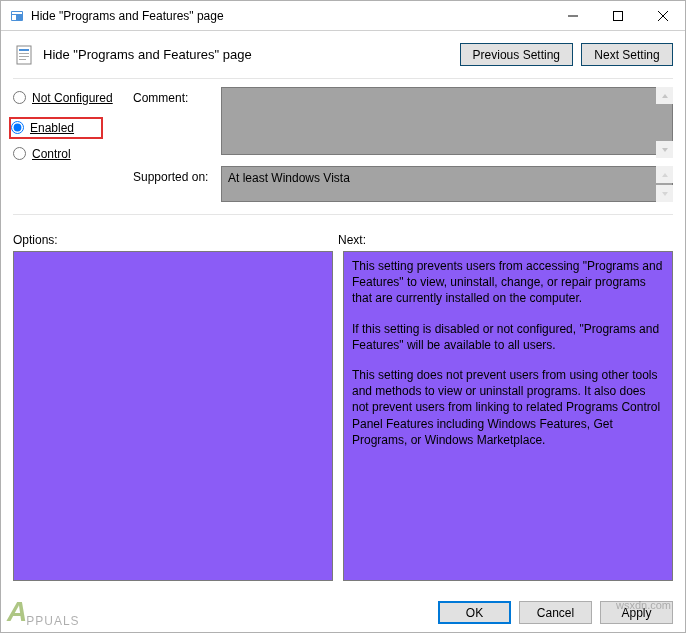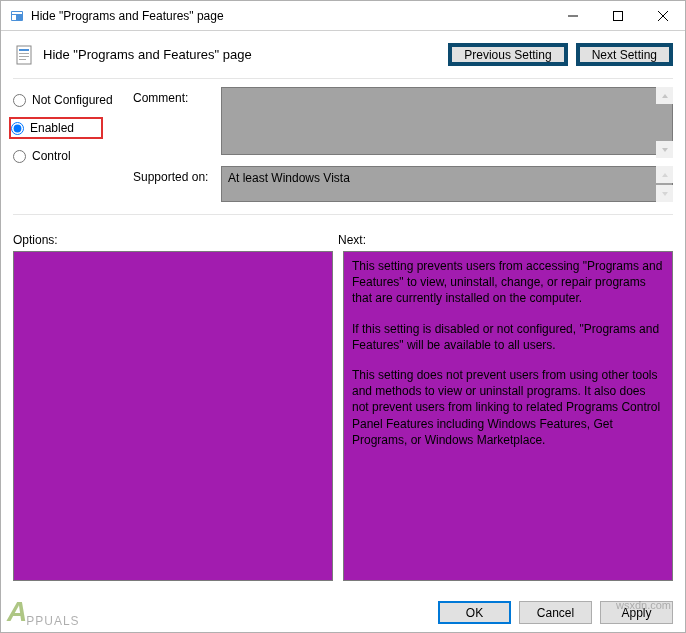--- a/index.html
+++ b/index.html
@@ -7,42 +7,42 @@
   .window { width: 686px; height: 633px; border: 1px solid #b0b0b0; background: #fff; position: relative; }
   .titlebar { height: 30px; border-bottom: 1px solid #d0d0d0; display: flex; align-items: center; padding: 0 0 0 8px; background: #fff; }
   .titlebar .icon { width: 16px; height: 16px; margin-right: 6px; }
   .titlebar .title { flex: 1; font-size: 12px; }
   .titlebar .winbtns { display: flex; }
   .titlebar .winbtn { width: 45px; height: 29px; display: flex; align-items: center; justify-content: center; }
   .titlebar .winbtn svg { width: 10px; height: 10px; }
   .header { display: flex; align-items: center; padding: 12px 12px 8px 12px; }
   .header .hicon { width: 22px; height: 22px; margin-right: 8px; }
   .header .htitle { flex: 1; font-size: 13px; }
-  .header .btn { margin-left: 8px; min-width: 92px; height: 23px; border: 4px solid #0c4a6e; background: #e1e1e1; padding: 0 12px; cursor: pointer; }
+  .header .btn { margin-left: 8px; min-width: 92px; height: 23px; border: 1px solid #0c4a6e; background: #e1e1e1; padding: 0 12px; cursor: pointer; }
   .divider { border-top: 1px solid #e5e5e5; margin: 4px 12px 8px 12px; }
   .middle { display: flex; padding: 0 12px; }
   .radios { width: 120px; padding-top: 4px; }
-  .radio-row { display: flex; align-items: center; margin-bottom: 10px; height: 18px; }
+  .radio-row { display: flex; margin-bottom: 10px; height: 18px; text-decoration: underline; }
   .radio-row input[type=radio] { margin: 0 6px 0 0; width: 13px; height: 13px; }
   .highlighted { outline: 2px solid #e03030; padding: 2px 6px 2px 0; margin-left: -2px; width: 90px; }
   .formcol { flex: 1; }
   .frow { display: flex; margin-bottom: 8px; }
   .flabel { width: 88px; padding-top: 4px; }
   .ftext { flex: 1; position: relative; }
   .ftext textarea, .ftext .readonly { width: 100%; border: 1px solid #7a7a7a; padding: 4px 20px 4px 6px; font-family: inherit; font-size: 12px; resize: none; background: #a3a3a3; }
   .ftext .readonly { height: 36px; display: flex; align-items: flex-start; color: #000; }
   textarea.comment { height: 68px; }
   .scroll-arrows { position: absolute; right: 0; top: 0; bottom: 0; width: 17px; display: flex; flex-direction: column; justify-content: space-between; }
   .scroll-arrows .arr { height: 17px; background: #f0f0f0; display: flex; align-items: center; justify-content: center; }
   .scroll-arrows .arr svg { width: 8px; height: 8px; opacity: .3; }
   .labels-row { display: flex; padding: 10px 12px 4px 12px; }
   .labels-row .lab-left { width: 325px; }
   .labels-row .lab-right { flex: 1; }
   .panes { display: flex; padding: 0 12px; gap: 10px; }
-  .pane { border: 1px solid #7a7a7a; background: #a21caf; height: 330px; overflow: auto; }
+  .pane { border: 1px solid #7a7a7a; background: #8b5cf6; height: 330px; overflow: auto; }
   .pane.left { width: 320px; }
   .pane.right { flex: 1; padding: 6px 8px; line-height: 1.35; }
   .pane.right p { margin: 0 0 14px 0; }
   .footer { position: absolute; bottom: 8px; right: 12px; display: flex; gap: 8px; align-items: center; }
   .footer .fbtn { min-width: 73px; height: 23px; border: 1px solid #adadad; background: #e1e1e1; cursor: pointer; }
   .footer .fbtn.primary { border: 1px solid #0078d7; box-shadow: inset 0 0 0 1px #0078d7; }
   .watermark { position: absolute; left: 6px; bottom: 4px; font-size: 22px; font-weight: 300; letter-spacing: 1px; color: rgba(0,0,0,.32); font-family: Arial, sans-serif; display: flex; align-items: flex-end; }
   .watermark .a-logo { font-weight: 700; font-size: 28px; color: rgba(120,160,50,.6); margin-right: -2px; font-style: italic; }
   .wsx { position: absolute; right: 14px; bottom: 21px; font-size: 11px; color: rgba(0,0,0,.25); }
 </style>

